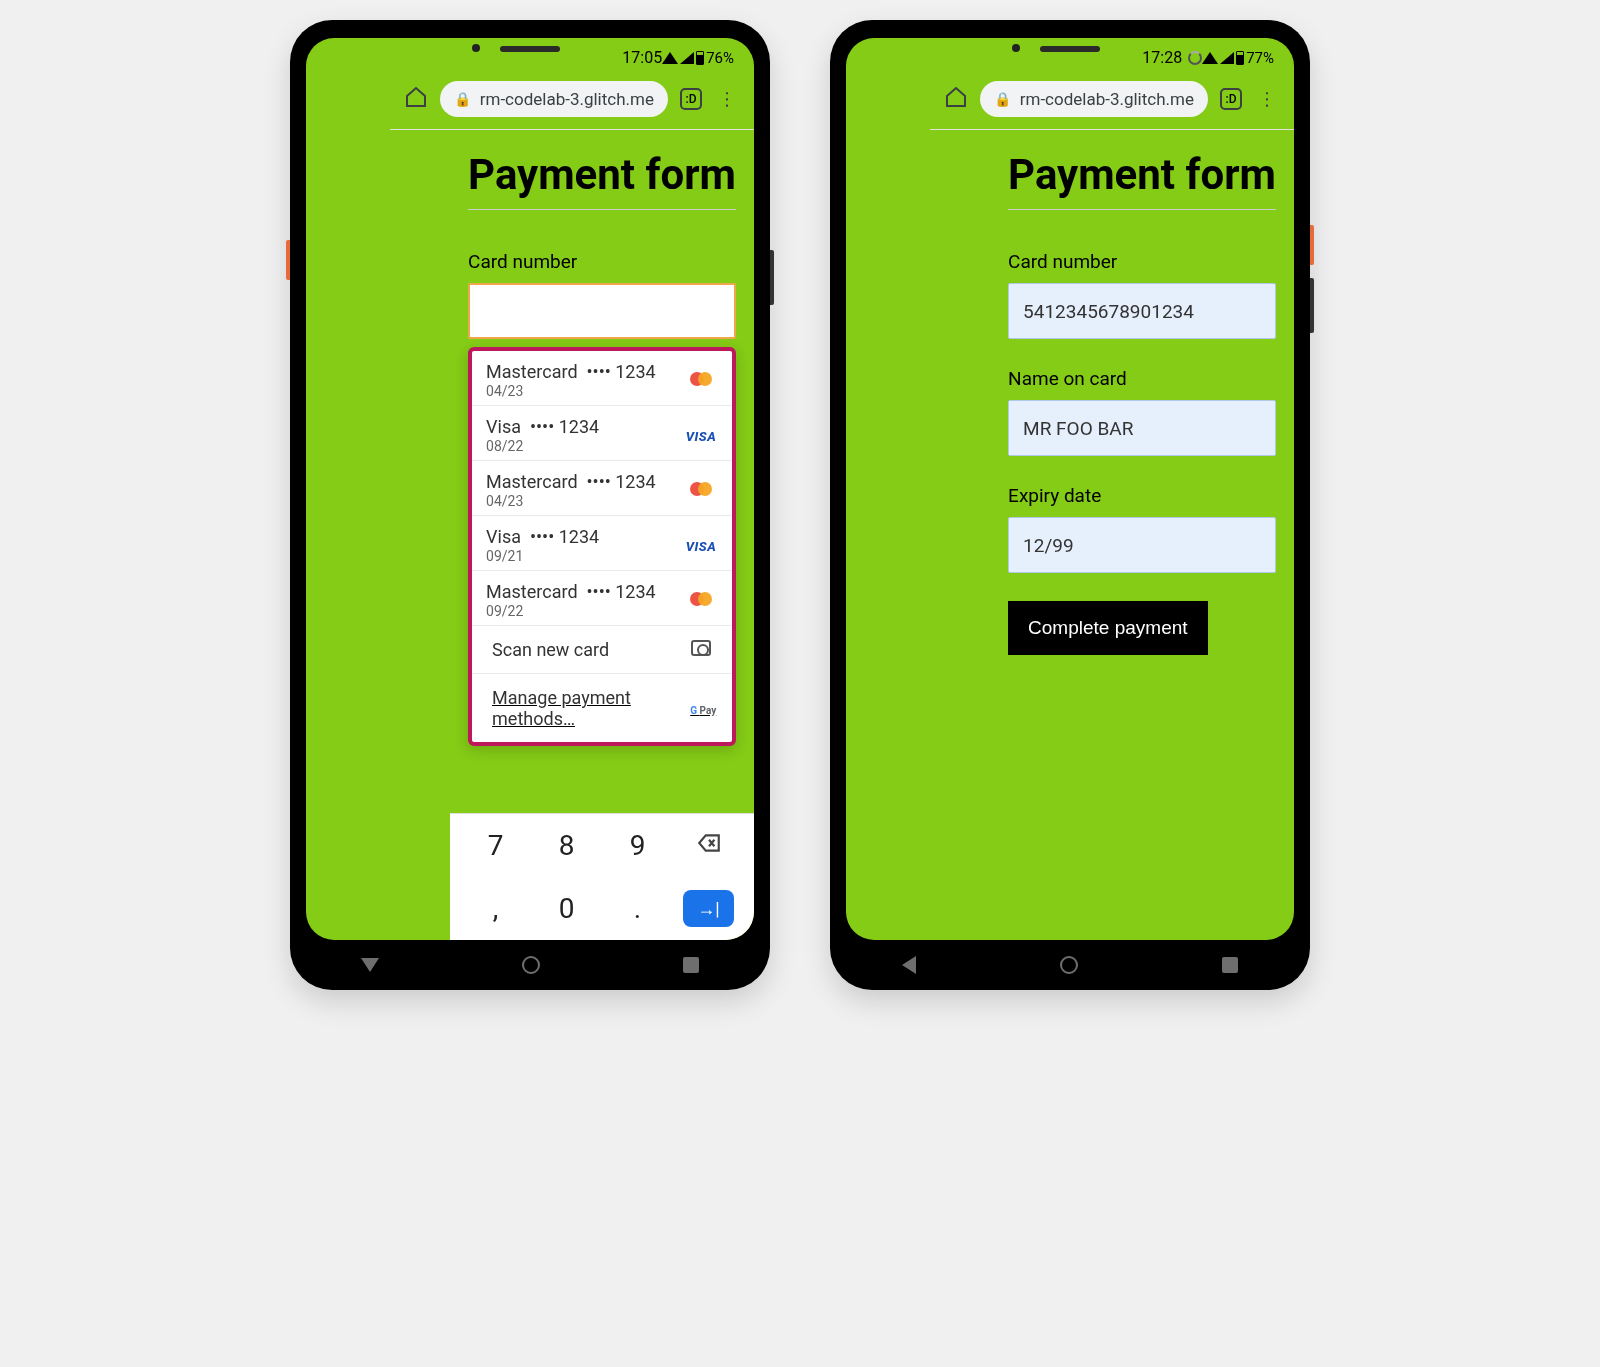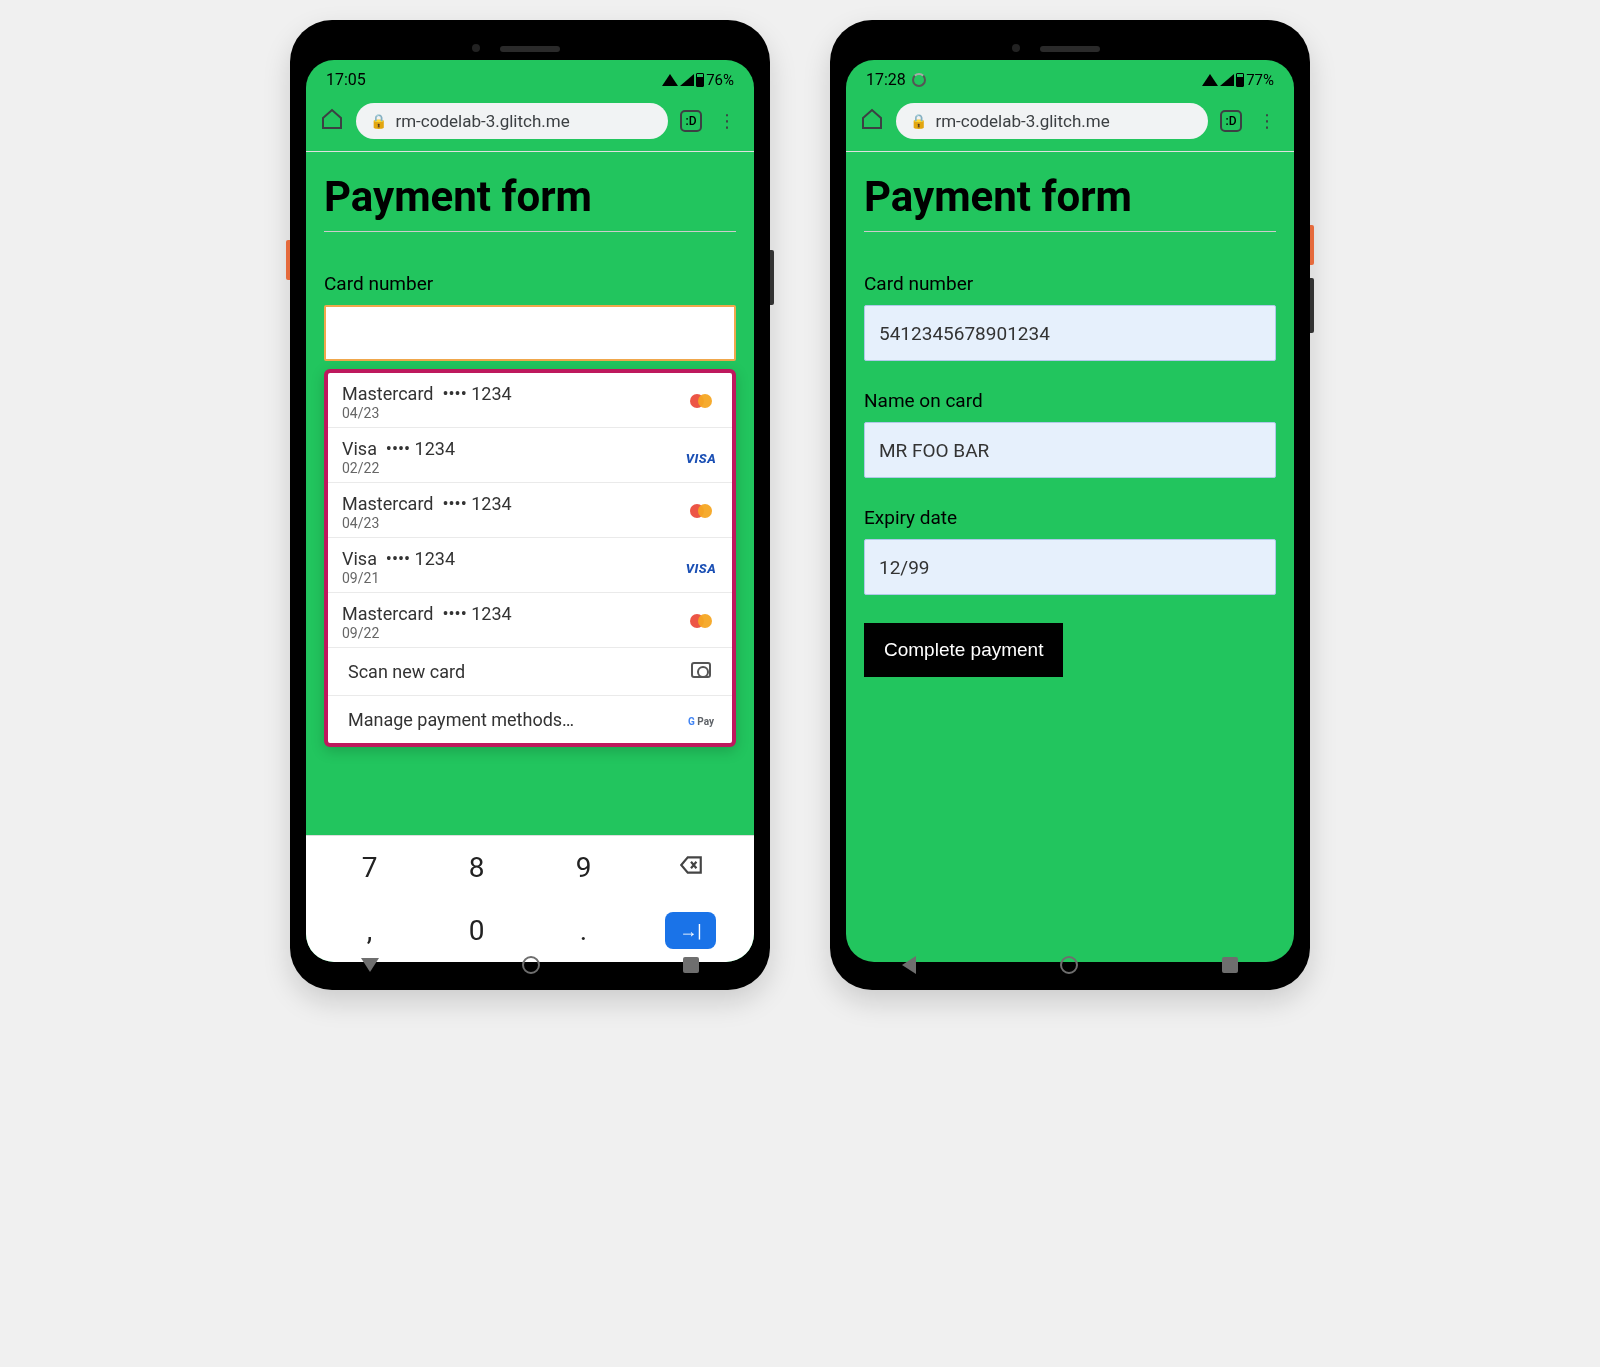--- a/index.html
+++ b/index.html
@@ -59,26 +59,26 @@
     right: -4px;
     top: 230px;
     width: 4px;
     height: 55px;
     background: #333;
     border-radius: 0 2px 2px 0;
   }
   .screen {
     width: 100%;
     height: 100%;
-    background: #22c55e;
+    background: #84cc16;
     border-radius: 28px;
     overflow: hidden;
     display: flex;
     flex-direction: column;
-    margin-top: 22px;
+    align-items: flex-end;
   }
   .status-bar {
     display: flex;
     justify-content: space-between;
     align-items: center;
     padding: 10px 20px 6px;
     font-size: 16px;
     color: #000;
   }
   .status-left { display: flex; align-items: center; gap: 6px; font-weight: 400;}
@@ -193,21 +193,21 @@
     border: 4px solid #be185d;
     overflow: hidden;
   }
   .af-item {
     display: flex;
     align-items: center;
     justify-content: space-between;
     padding: 10px 14px 6px;
     border-bottom: 1px solid #eaeaea;
   }
-  .af-item:last-child { border-bottom: none; }
+  .af-item:last-child { border-bottom: none; text-decoration: underline; }
   .af-left .af-title {
     font-size: 18px;
     color: #333;
   }
   .af-left .af-sub {
     font-size: 14px;
     color: #666;
     margin-top: 1px;
   }
   .af-icon { width: 34px; text-align: center; }
@@ -416,21 +416,21 @@
         <div class="af-item">
           <div class="af-left">
             <div class="af-title"><span>Mastercard</span> &nbsp;<span>•••• 1234</span></div>
             <div class="af-sub">04/23</div>
           </div>
           <div class="af-icon"><span class="mastercard-ico"></span></div>
         </div>
         <div class="af-item">
           <div class="af-left">
             <div class="af-title"><span>Visa</span> &nbsp;<span>•••• 1234</span></div>
-            <div class="af-sub">02/22</div>
+            <div class="af-sub">08/22</div>
           </div>
           <div class="af-icon"><span class="visa-ico">VISA</span></div>
         </div>
         <div class="af-item">
           <div class="af-left">
             <div class="af-title"><span>Mastercard</span> &nbsp;<span>•••• 1234</span></div>
             <div class="af-sub">04/23</div>
           </div>
           <div class="af-icon"><span class="mastercard-ico"></span></div>
         </div>

